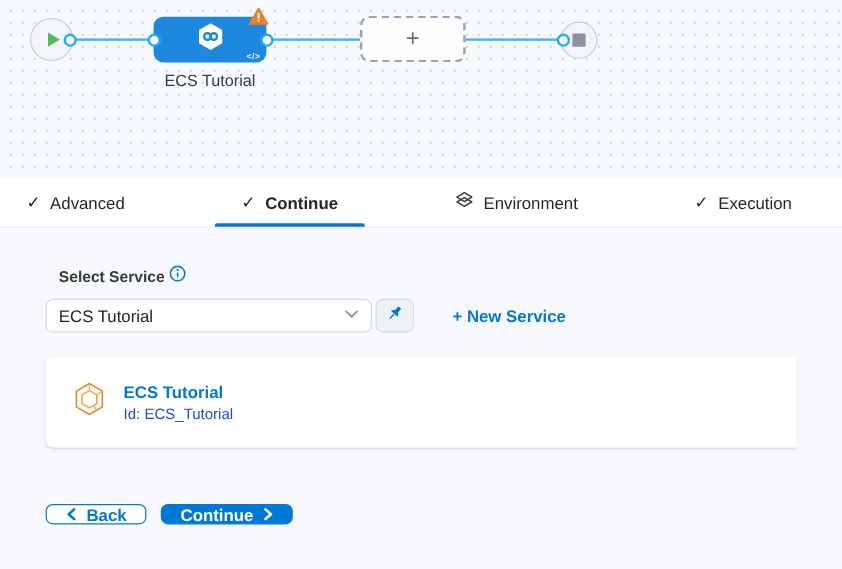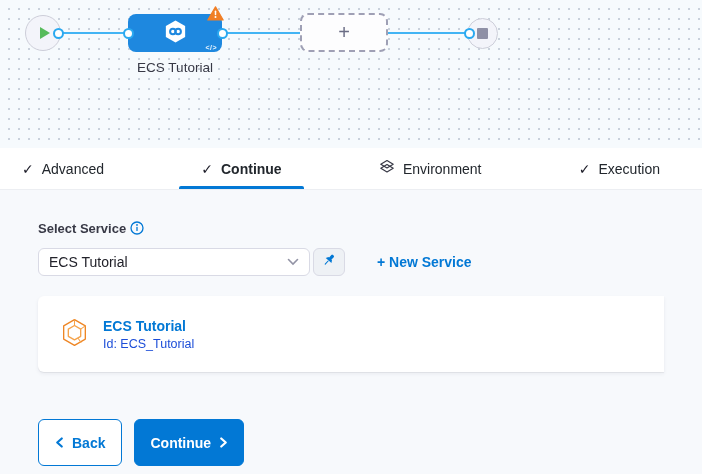--- a/index.html
+++ b/index.html
@@ -56,21 +56,21 @@
   .tab {
     position: relative; display: flex; align-items: center; gap: 8px;
     font-size: 14px; color: #22272d; cursor: pointer; padding: 0 4px;
   }
   .tab .check { font-size: 14px; color: #1c1c28; }
   .tab.active { font-weight: bold; }
   .tab-underline { position: absolute; left: -18px; right: -18px; bottom: 0; height: 3px; background: #0278d5; border-radius: 2px 2px 0 0; }
 
   
   .content { padding: 31px 0 0 38px; }
-  .field-label-row { display: flex; align-items: flex-start; gap: 4px; margin-bottom: 9px; }
+  .field-label-row { display: flex; align-items: center; gap: 4px; margin-bottom: 9px; margin-left: 11px; }
   .field-label { font-size: 13px; font-weight: bold; color: #383946; }
   .select-row { display: flex; align-items: center; }
   .select-box {
     width: 272px; height: 28px; background: #fff; border: 1px solid #d9dae5;
     border-radius: 6px; display: flex; align-items: center; justify-content: space-between;
     padding: 0 10px; cursor: pointer;
   }
   .select-value { font-size: 14px; color: #22222a; }
   .chevron-down { color: #9293a5; font-size: 11px; }
   .pin-btn {
@@ -84,21 +84,21 @@
     margin-top: 20px; width: calc(100% - 38px); height: 76px;
     background: #fff; border-radius: 6px 0 0 6px;
     box-shadow: 0 2px 4px rgba(40,41,61,0.06), 0 1px 1px rgba(96,97,112,0.1);
     display: flex; align-items: center; padding-left: 20px; cursor: pointer;
   }
   .service-card-text { margin-left: 12px; }
   .service-card-title { color: #0278d5; font-size: 14px; font-weight: bold; line-height: 18px; }
   .service-card-id { color: #1d4ed8; font-size: 12.5px; margin-top: 2px; }
 
   .footer { display: flex; gap: 12px; margin-top: 47px; }
-  .btn { height: 47px; border-radius: 6px; display: flex; align-items: center; gap: 8px; font-size: 14px; font-weight: bold; padding: 0 16px; cursor: pointer; font-family: inherit; }
+  .btn { height: 17px; border-radius: 6px; display: flex; align-items: center; gap: 8px; font-size: 14px; font-weight: bold; padding: 0 16px; cursor: pointer; font-family: inherit; }
   .btn-back { background: #fff; border: 1px solid #0278d5; color: #0278d5; }
   .btn-continue { background: #0278d5; border: 1px solid #0278d5; color: #fff; padding: 0 15px; }
 </style>
 </head>
 <body>
 
 <div class="canvas">
   <div class="edge" style="left:59px; width:70px;"></div>
   <div class="edge" style="left:222px; width:79px;"></div>
   <div class="edge" style="left:388px; width:78px;"></div>

